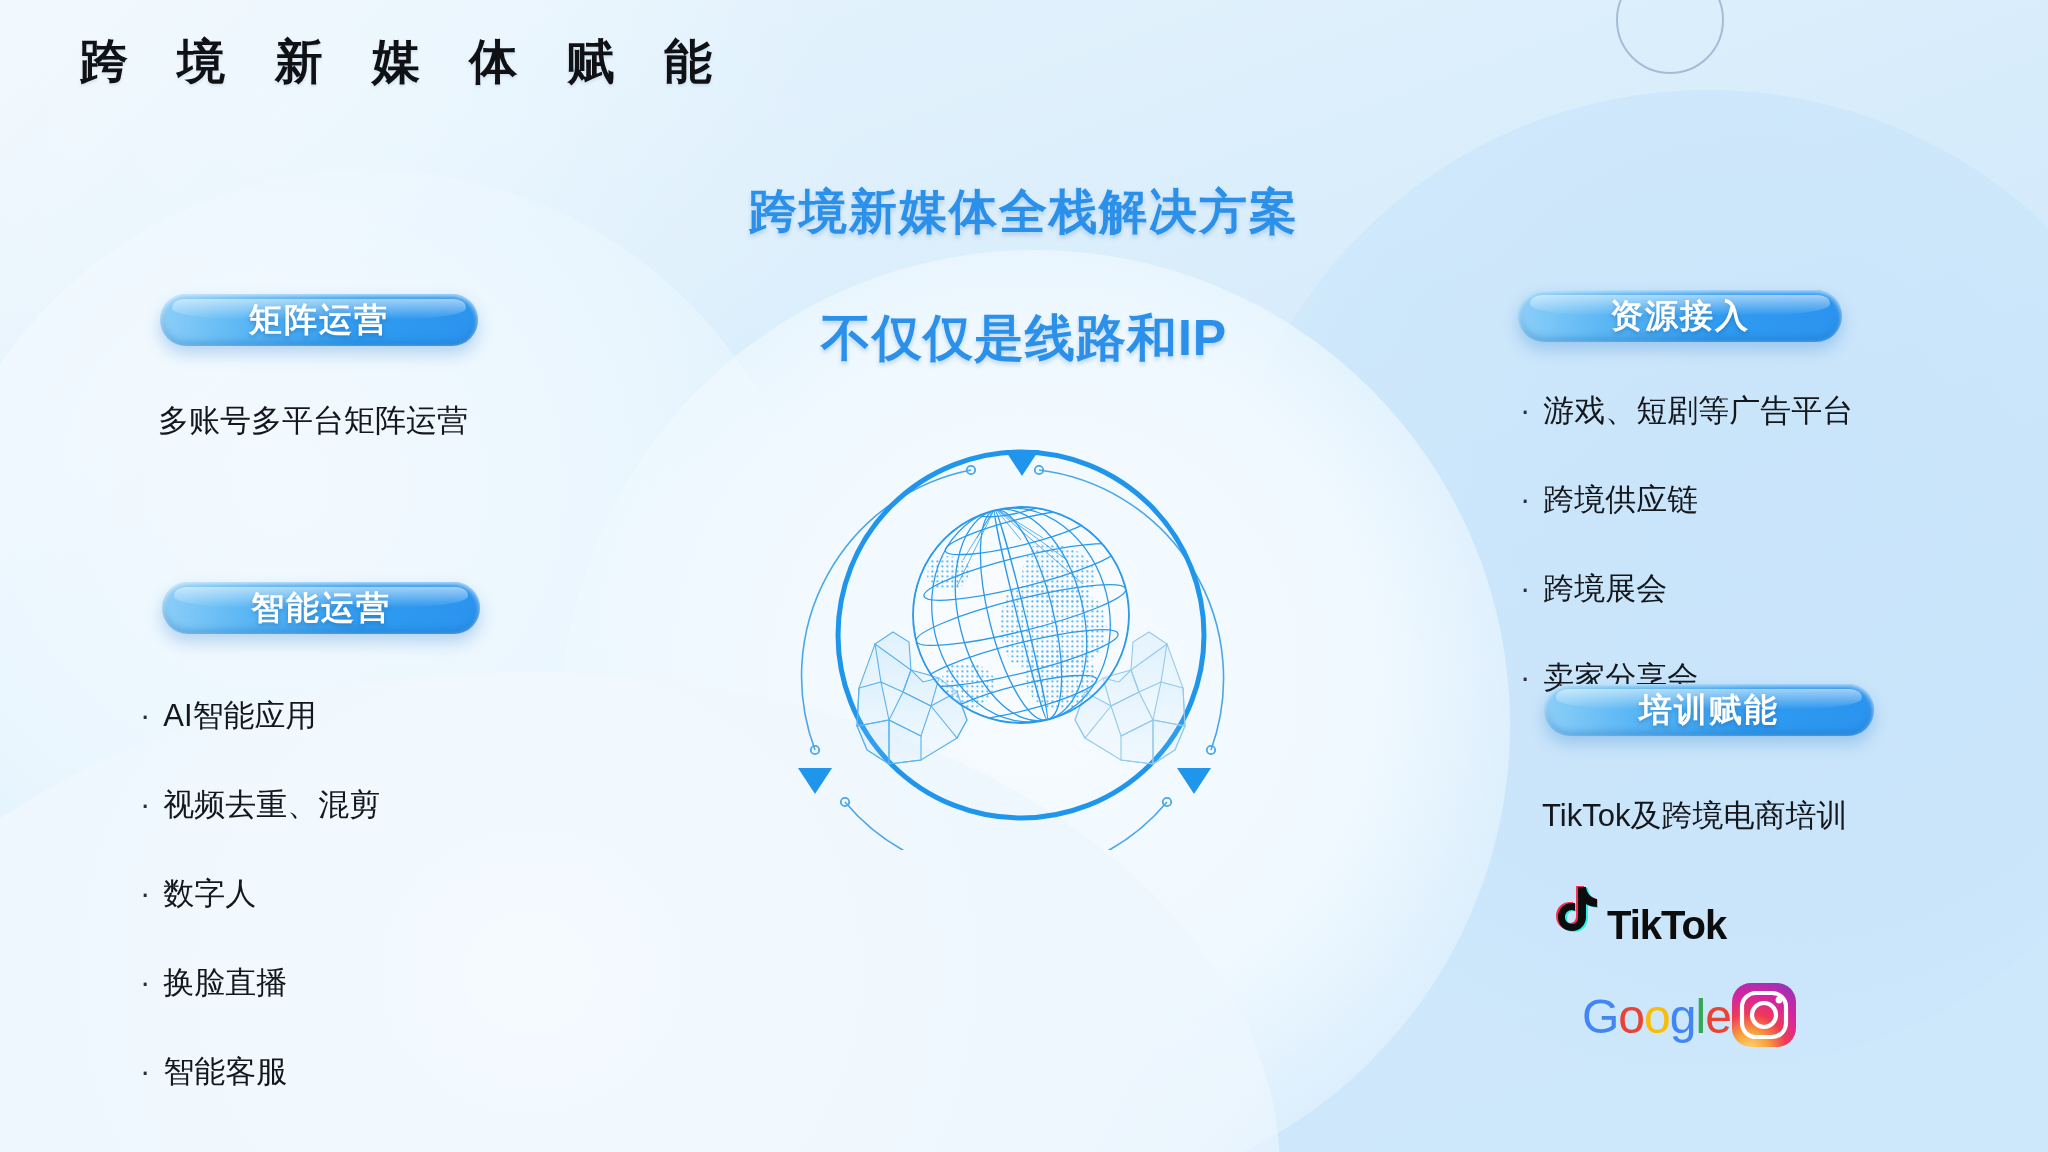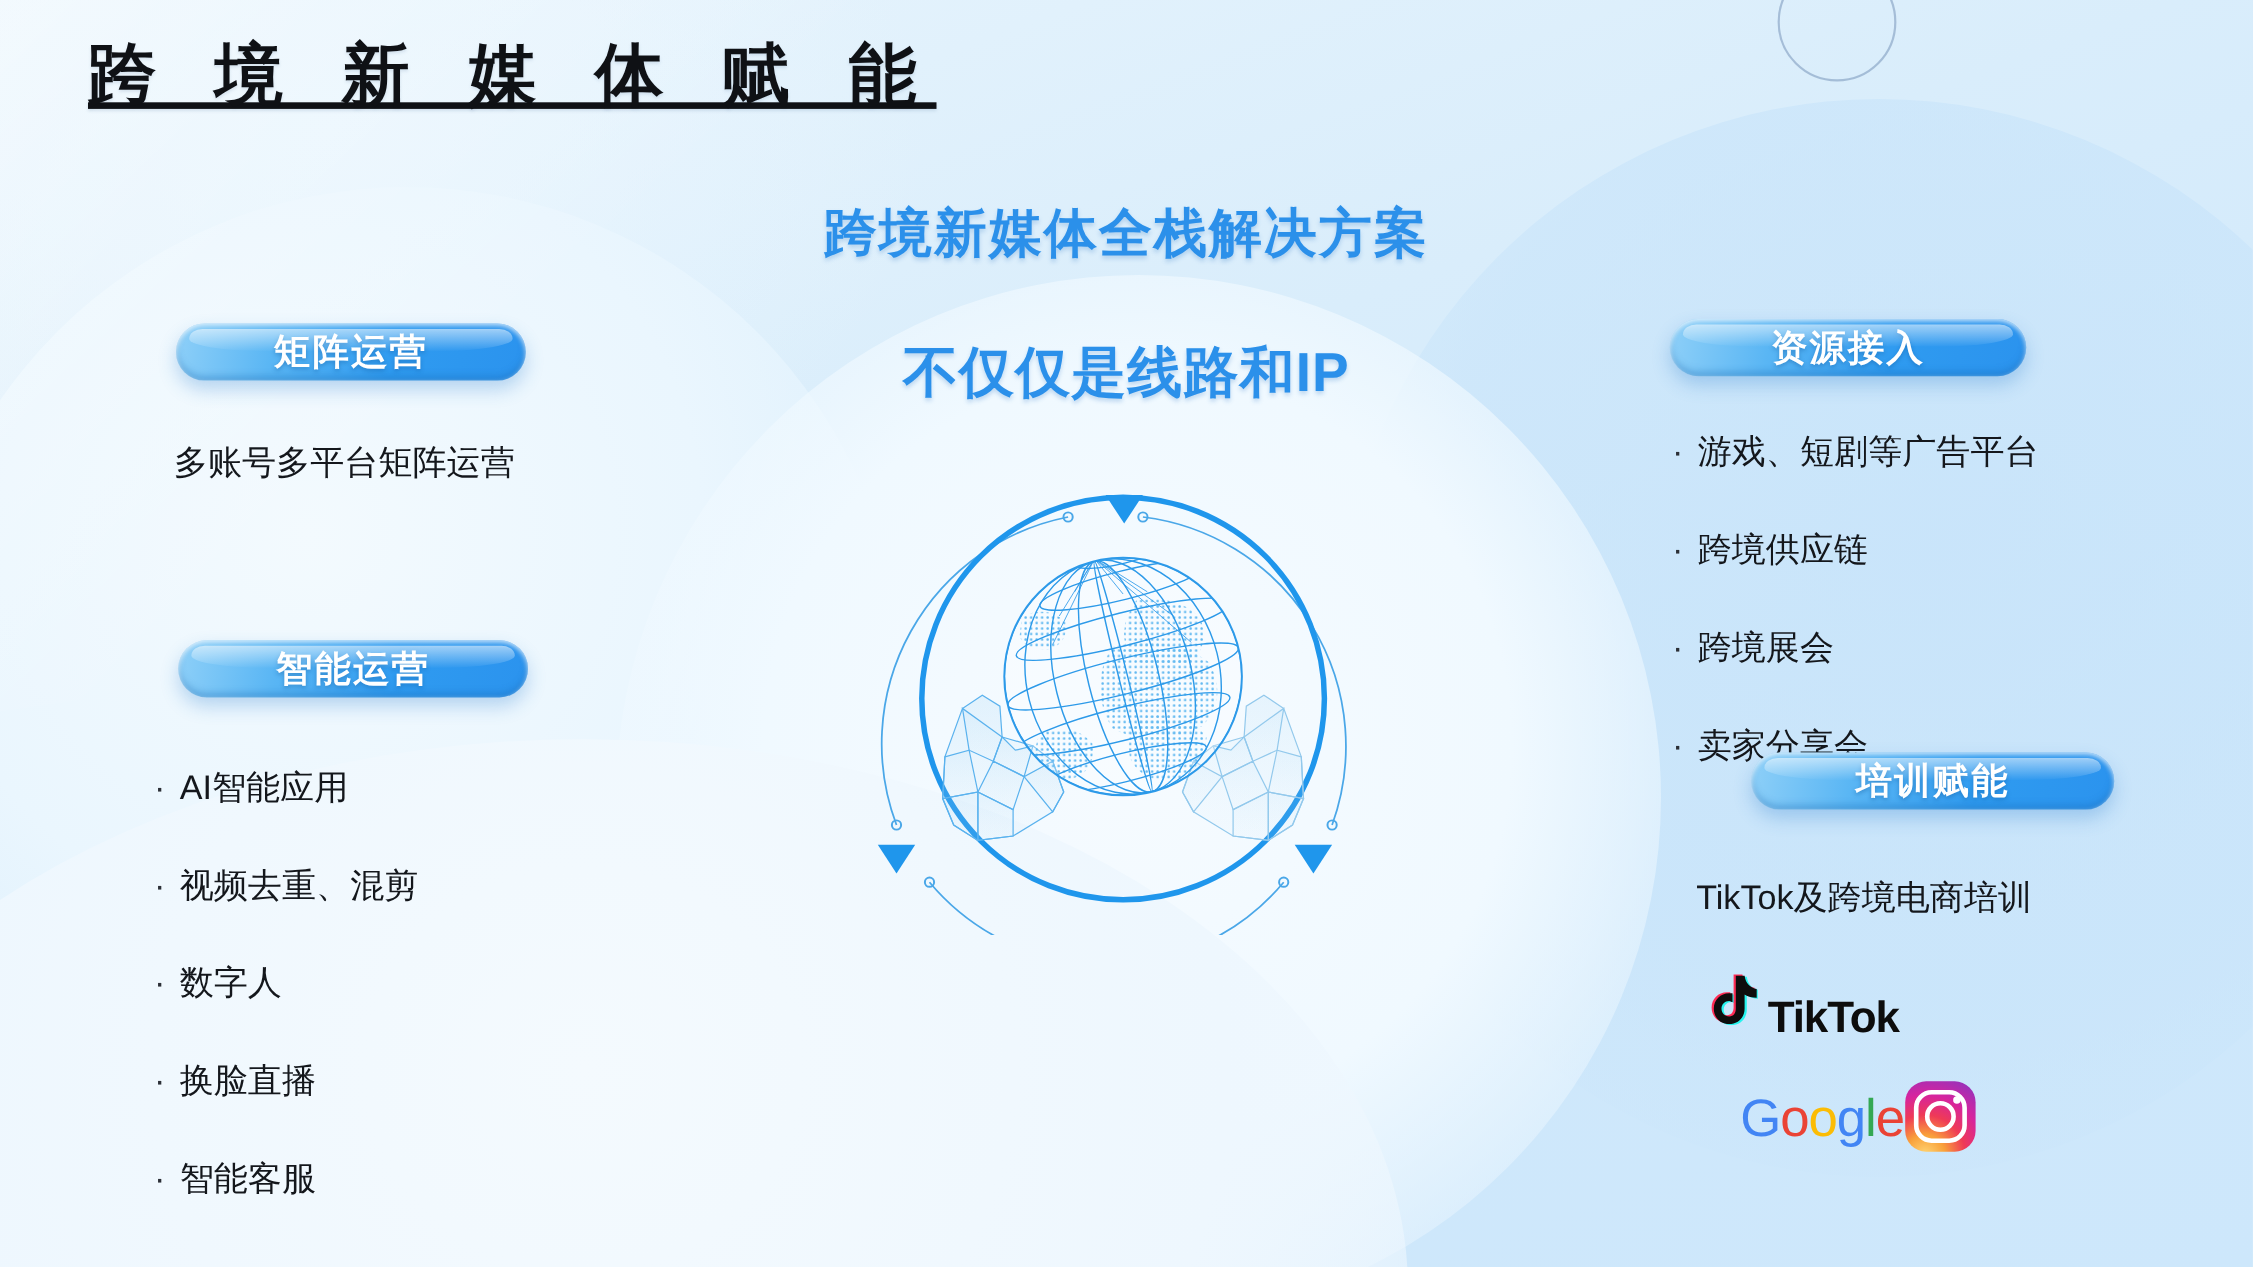--- a/index.html
+++ b/index.html
@@ -38,25 +38,24 @@
     transform:rotate(-8deg);pointer-events:none;
   }
   .ring-deco{
     position:absolute;left:1616px;top:-34px;width:104px;height:104px;
     border:2px solid rgba(120,150,185,0.55);border-radius:50%;
   }
 
   
   .main-title{
     position:absolute;left:80px;top:38px;
-    font-size:62px;font-weight:900;color:#0f1115;
+    font-size:48px;font-weight:900;color:#0f1115;
     letter-spacing:18px;line-height:1;
     text-shadow:0 2px 3px rgba(90,120,160,0.18);
     white-space:nowrap;
-    text-decoration:underline;
   }
 
   
   .center-head{
     position:absolute;left:50%;transform:translateX(-50%);
     text-align:center;white-space:nowrap;
     font-weight:900;color:#2b90ea;
     text-shadow:0 3px 4px rgba(60,130,200,0.28);
   }
   .center-head-1{top:180px;font-size:48px;letter-spacing:2px;}
@@ -75,21 +74,21 @@
   .badge::after{
     content:"";position:absolute;left:12px;right:12px;top:5px;height:20px;
     border-radius:22px 22px 40% 40%/16px 16px 100% 100%;
     background:linear-gradient(180deg, rgba(255,255,255,0.55), rgba(255,255,255,0.02));
     pointer-events:none;
   }
 
   .badge-matrix{left:160px;top:294px;min-width:250px;}
   .badge-smart{left:162px;top:582px;min-width:250px;}
   .badge-resource{left:1518px;top:290px;min-width:256px;}
-  .badge-training{left:1592px;top:684px;min-width:262px;justify-content:center;}
+  .badge-training{left:1544px;top:684px;min-width:262px;justify-content:center;}
 
   
   .list{position:absolute;color:#14171c;}
   .plain-row{font-size:31px;white-space:nowrap;color:#14171c;}
 
   .list-matrix{left:158px;top:400px;}
   .list-matrix .plain-row{margin-bottom:52px;}
 
   .list-smart{left:140px;top:695px;}
   .list-smart .dot-row{margin-bottom:47px;}

